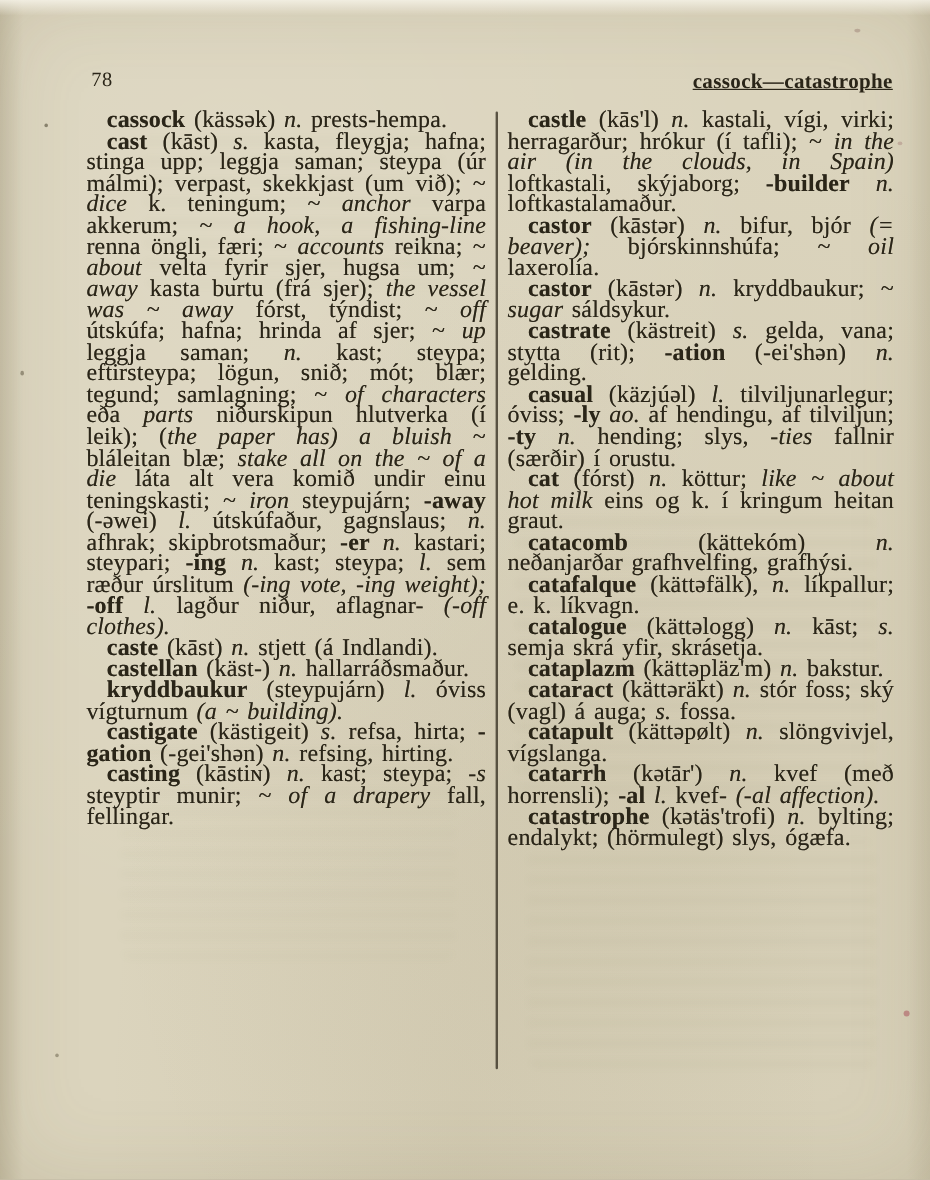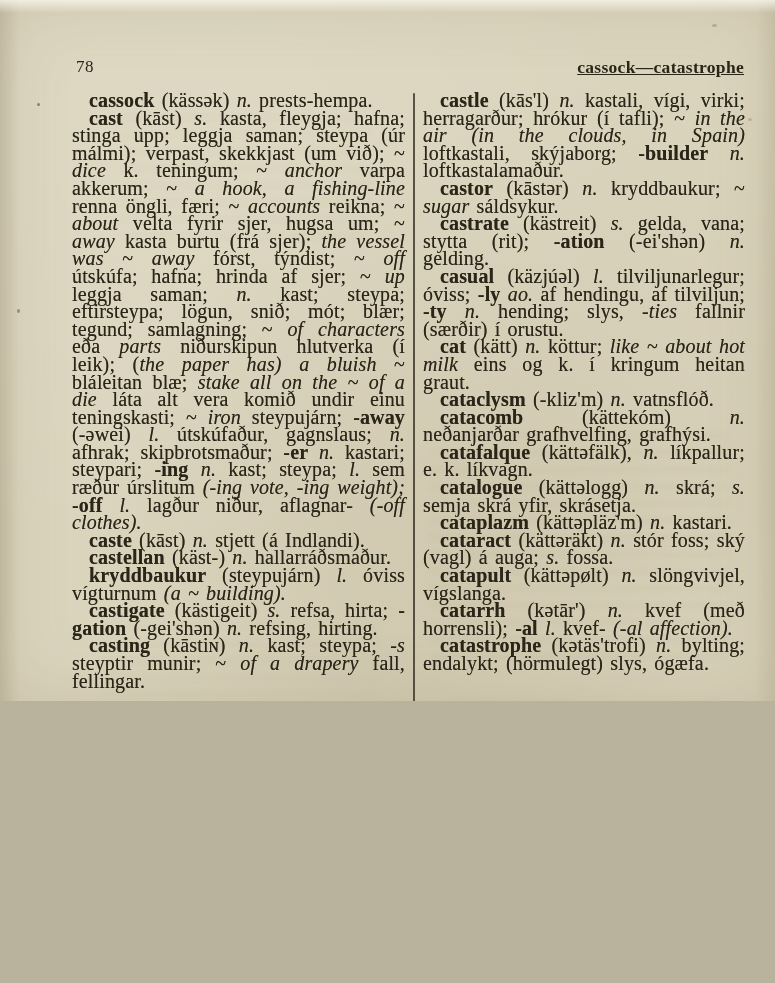--- a/index.html
+++ b/index.html
@@ -3,21 +3,21 @@
 <meta charset="utf-8">
 <style>
   html, body { margin: 0; padding: 0; }
   body {
     width: 775px; height: 983px;
     font-family: "Liberation Serif", "DejaVu Serif", serif;
     background: #b9b29c;
   }
   .page {
     position: relative;
-    width: 775px; height: 701px;
+    width: 775px; height: 983px;
     overflow: hidden;
     color: #2a2518;
     background:
       radial-gradient(ellipse at 25% 20%, rgba(255,255,255,0.10), transparent 55%),
       radial-gradient(ellipse at 75% 70%, rgba(125,110,70,0.08), transparent 60%),
       radial-gradient(ellipse at 50% 95%, rgba(125,110,70,0.07), transparent 55%),
       linear-gradient(90deg, rgba(105,92,58,0.18), rgba(105,92,58,0) 2.5%, rgba(105,92,58,0) 97.5%, rgba(105,92,58,0.10)),
       #dbd4bd;
     box-shadow: inset 0 0 70px rgba(115,102,65,0.16);
   }
@@ -108,29 +108,29 @@
       <p class="entry"><span class="run-b">castellan</span><span class="run-n"> (käst-) </span><span class="run-i">n.</span><span class="run-n"> hallarráðsmaður.</span></p>
       <p class="entry"><span class="run-b">kryddbaukur</span><span class="run-n"> (steypujárn) </span><span class="run-i">l.</span><span class="run-n"> óviss vígturnum </span><span class="run-i">(a ~ building).</span></p>
       <p class="entry"><span class="run-b">castigate</span><span class="run-n"> (kästigeit) </span><span class="run-i">s.</span><span class="run-n"> refsa, hirta; </span><span class="run-b">-gation</span><span class="run-n"> (-gei'shən) </span><span class="run-i">n.</span><span class="run-n"> refsing, hirting.</span></p>
       <p class="entry"><span class="run-b">casting</span><span class="run-n"> (kāstiɴ) </span><span class="run-i">n.</span><span class="run-n"> kast; steypa; </span><span class="run-i">-s</span><span class="run-n"> steyptir munir; ~ </span><span class="run-i">of a drapery</span><span class="run-n"> fall, fellingar.</span></p>
     </div>
 
   <div class="column-divider"></div>
 
   <div class="column column-right">
       <p class="entry"><span class="run-b">castle</span><span class="run-n"> (kās'l) </span><span class="run-i">n.</span><span class="run-n"> kastali, vígi, virki; herragarður; hrókur (í tafli); ~ </span><span class="run-i">in the air (in the clouds, in Spain)</span><span class="run-n"> loftkastali, skýjaborg; </span><span class="run-b">-builder</span><span class="run-n"> </span><span class="run-i">n.</span><span class="run-n"> loftkastalamaður.</span></p>
+      <p class="entry"><span class="run-b">castor</span><span class="run-n"> (kāstər) </span><span class="run-i">n.</span><span class="run-n"> bifur, bjór </span><span class="run-i">(= beaver);</span><span class="run-n"> bjórskinnshúfa; ~ </span><span class="run-i">oil</span><span class="run-n"> laxerolía.</span></p>
       <p class="entry"><span class="run-b">castor</span><span class="run-n"> (kāstər) </span><span class="run-i">n.</span><span class="run-n"> kryddbaukur; ~ </span><span class="run-i">sugar</span><span class="run-n"> sáldsykur.</span></p>
       <p class="entry"><span class="run-b">castrate</span><span class="run-n"> (kästreit) </span><span class="run-i">s.</span><span class="run-n"> gelda, vana; stytta (rit); </span><span class="run-b">-ation</span><span class="run-n"> (-ei'shən) </span><span class="run-i">n.</span><span class="run-n"> gelding.</span></p>
       <p class="entry"><span class="run-b">casual</span><span class="run-n"> (käzjúəl) </span><span class="run-i">l.</span><span class="run-n"> tilviljunarlegur; óviss; </span><span class="run-b">-ly</span><span class="run-n"> </span><span class="run-i">ao.</span><span class="run-n"> af hendingu, af tilviljun; </span><span class="run-b">-ty</span><span class="run-n"> </span><span class="run-i">n.</span><span class="run-n"> hending; slys, </span><span class="run-i">-ties</span><span class="run-n"> fallnir (særðir) í orustu.</span></p>
-      <p class="entry"><span class="run-b">cat</span><span class="run-n"> (kätt) </span><span class="run-i">n.</span><span class="run-n"> köttur; </span><span class="run-i">like ~ about hot milk</span><span class="run-n"> eins og k. í kringum heitan graut.</span></p>
-      <p class="entry"><span class="run-b">cataclysm</span><span class="run-n"> (-kliz'm) </span><span class="run-i">n.</span><span class="run-n"> vatnsflóð.</span></p>
+      <p class="entry"><span class="run-b">cat</span><span class="run-n"> (fórst) </span><span class="run-i">n.</span><span class="run-n"> köttur; </span><span class="run-i">like ~ about hot milk</span><span class="run-n"> eins og k. í kringum heitan graut.</span></p>
       <p class="entry"><span class="run-b">catacomb</span><span class="run-n"> (kättekóm) </span><span class="run-i">n.</span><span class="run-n"> neðanjarðar grafhvelfing, grafhýsi.</span></p>
       <p class="entry"><span class="run-b">catafalque</span><span class="run-n"> (kättəfälk), </span><span class="run-i">n.</span><span class="run-n"> líkpallur; e. k. líkvagn.</span></p>
-      <p class="entry"><span class="run-b">catalogue</span><span class="run-n"> (kättəlogg) </span><span class="run-i">n.</span><span class="run-n"> skrá; </span><span class="run-i">s.</span><span class="run-n"> semja skrá yfir, skrásetja.</span></p>
-      <p class="entry"><span class="run-b">cataplazm</span><span class="run-n"> (kättəpläz'm) </span><span class="run-i">n.</span><span class="run-n"> kastari.</span></p>
+      <p class="entry"><span class="run-b">catalogue</span><span class="run-n"> (kättəlogg) </span><span class="run-i">n.</span><span class="run-n"> kāst; </span><span class="run-i">s.</span><span class="run-n"> semja skrá yfir, skrásetja.</span></p>
+      <p class="entry"><span class="run-b">cataplazm</span><span class="run-n"> (kättəpläz'm) </span><span class="run-i">n.</span><span class="run-n"> bakstur.</span></p>
       <p class="entry"><span class="run-b">cataract</span><span class="run-n"> (kättəräkt) </span><span class="run-i">n.</span><span class="run-n"> stór foss; ský (vagl) á auga; </span><span class="run-i">s.</span><span class="run-n"> fossa.</span></p>
       <p class="entry"><span class="run-b">catapult</span><span class="run-n"> (kättəpølt) </span><span class="run-i">n.</span><span class="run-n"> slöngvivjel, vígslanga.</span></p>
       <p class="entry"><span class="run-b">catarrh</span><span class="run-n"> (kətār') </span><span class="run-i">n.</span><span class="run-n"> kvef (með horrensli); </span><span class="run-b">-al</span><span class="run-n"> </span><span class="run-i">l.</span><span class="run-n"> kvef- </span><span class="run-i">(-al affection).</span></p>
       <p class="entry"><span class="run-b">catastrophe</span><span class="run-n"> (kətäs'trofi) </span><span class="run-i">n.</span><span class="run-n"> bylting; endalykt; (hörmulegt) slys, ógæfa.</span></p>
     </div>
 
   <div class="speck speck-1"></div>
   <div class="speck speck-2"></div>
   <div class="speck speck-3"></div>
   <div class="speck speck-4"></div>

